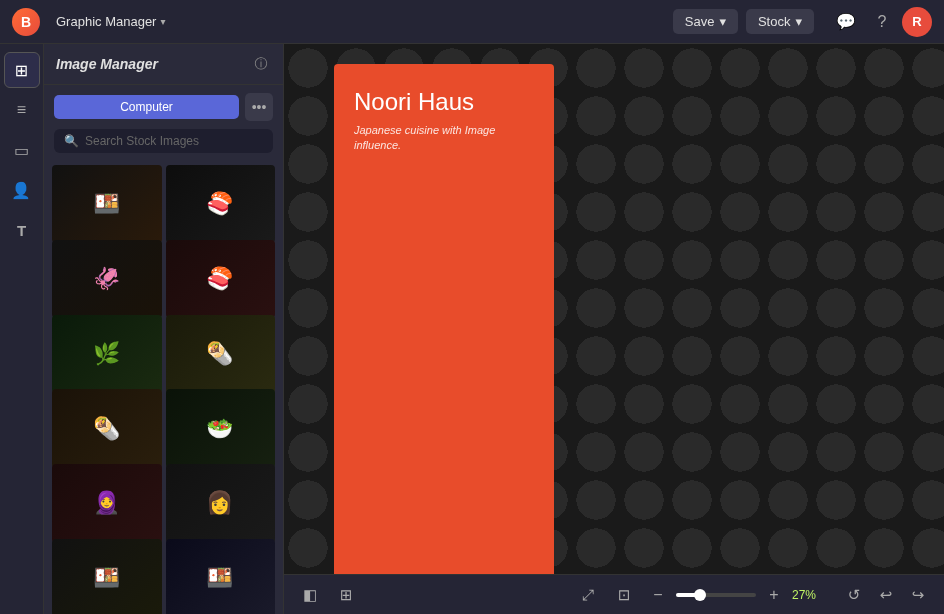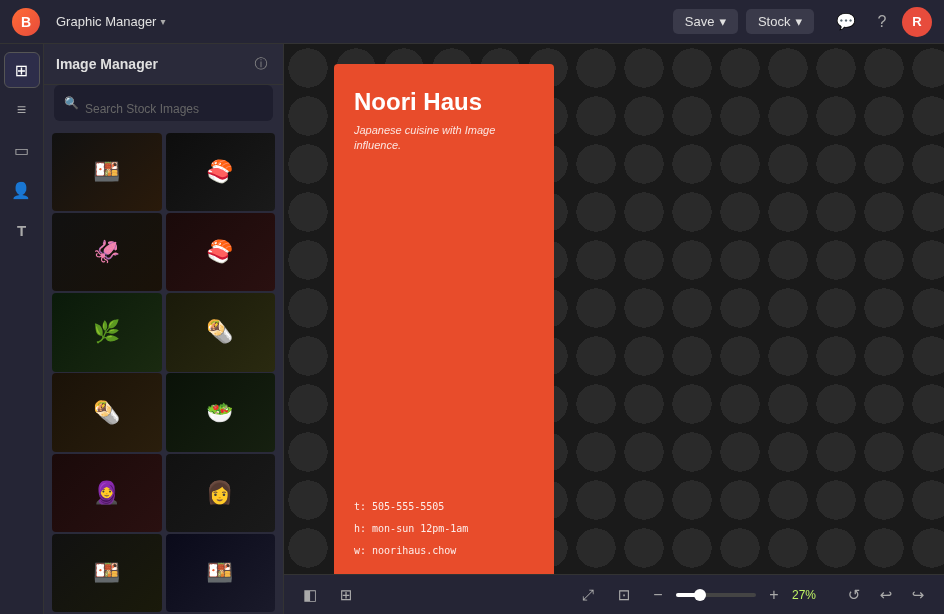--- a/index.html
+++ b/index.html
@@ -161,20 +161,21 @@
       align-items: center;
       padding: 10px 12px;
       gap: 8px;
       border-bottom: 1px solid #333;
     }
     .panel-title {
       font-size: 14px;
       font-weight: 600;
       color: #e0e0e0;
       flex: 1;
+      font-style: italic;
     }
     .panel-info-btn {
       width: 20px;
       height: 20px;
       border-radius: 50%;
       background: transparent;
       border: none;
       cursor: pointer;
       display: flex;
       align-items: center;
@@ -226,21 +227,20 @@
       color: #888;
       font-size: 12px;
     }
     .search-input {
       background: transparent;
       border: none;
       outline: none;
       color: #ccc;
       font-size: 12px;
       flex: 1;
-      margin-top: 12px;
     }
     .search-input::placeholder { color: #666; }
 
     
     .image-grid {
       flex: 1;
       overflow-y: auto;
       padding: 4px 8px;
       display: grid;
       grid-template-columns: 1fr 1fr;
@@ -299,21 +299,21 @@
       width: 220px;
       height: 520px;
       background: #e84c2b;
       border-radius: 4px;
       padding: 24px 20px;
       display: flex;
       flex-direction: column;
     }
     .card-title {
       font-size: 24px;
-      font-weight: 700;
+      font-weight: 400;
       color: #fff;
       margin-bottom: 6px;
       line-height: 1.2;
     }
     .card-subtitle {
       font-size: 11px;
       color: rgba(255,255,255,0.85);
       font-style: italic;
       line-height: 1.4;
     }
@@ -444,20 +444,24 @@
     <button class="icon-bar-btn">▭</button>
     <button class="icon-bar-btn">👤</button>
     <button class="icon-bar-btn" style="font-size:15px;font-weight:700;">T</button>
   </nav>
 
   <aside class="panel">
     <div class="panel-header">
       <span class="panel-title">Image Manager</span>
       <button class="panel-info-btn">ⓘ</button>
     </div>
+    <div class="panel-tabs">
+      <button class="tab-computer">Computer</button>
+      <button class="tab-more-btn">•••</button>
+    </div>
     <div class="search-bar">
       <span class="search-icon-sm">🔍</span>
       <input class="search-input" type="text" placeholder="Search Stock Images" style="">
     </div>
     <div class="image-grid">
 
       <div class="img-cell" style="background:#1a1a1a;">
         <div class="img-placeholder" style="background:linear-gradient(135deg,#111,#2a1a0a);">🍱</div>
       </div>
       <div class="img-cell" style="background:#0d0d0d;">
@@ -501,25 +505,20 @@
     </div>
   </aside>
 
   <div class="canvas-area">
     <div class="canvas-bg">
       <div class="canvas-bg-pattern"></div>
 
       <div class="design-card">
         <div class="card-title">Noori Haus</div>
         <div class="card-subtitle">Japanese cuisine with Image influence.</div>
-        <div class="card-footer">
-          <div class="card-contact">t: 505-555-5505</div>
-          <div class="card-contact">h: mon-sun 12pm-1am</div>
-          <div class="card-contact">w: noorihaus.chow</div>
-        </div>
       </div>
     </div>
 
     <div class="bottom-bar">
       <button class="bottom-icon-btn">◧</button>
       <button class="bottom-icon-btn">⊞</button>
       <div class="bottom-spacer"></div>
       <button class="bottom-icon-btn">⤢</button>
       <button class="bottom-icon-btn">⊡</button>
       <div class="zoom-controls">

